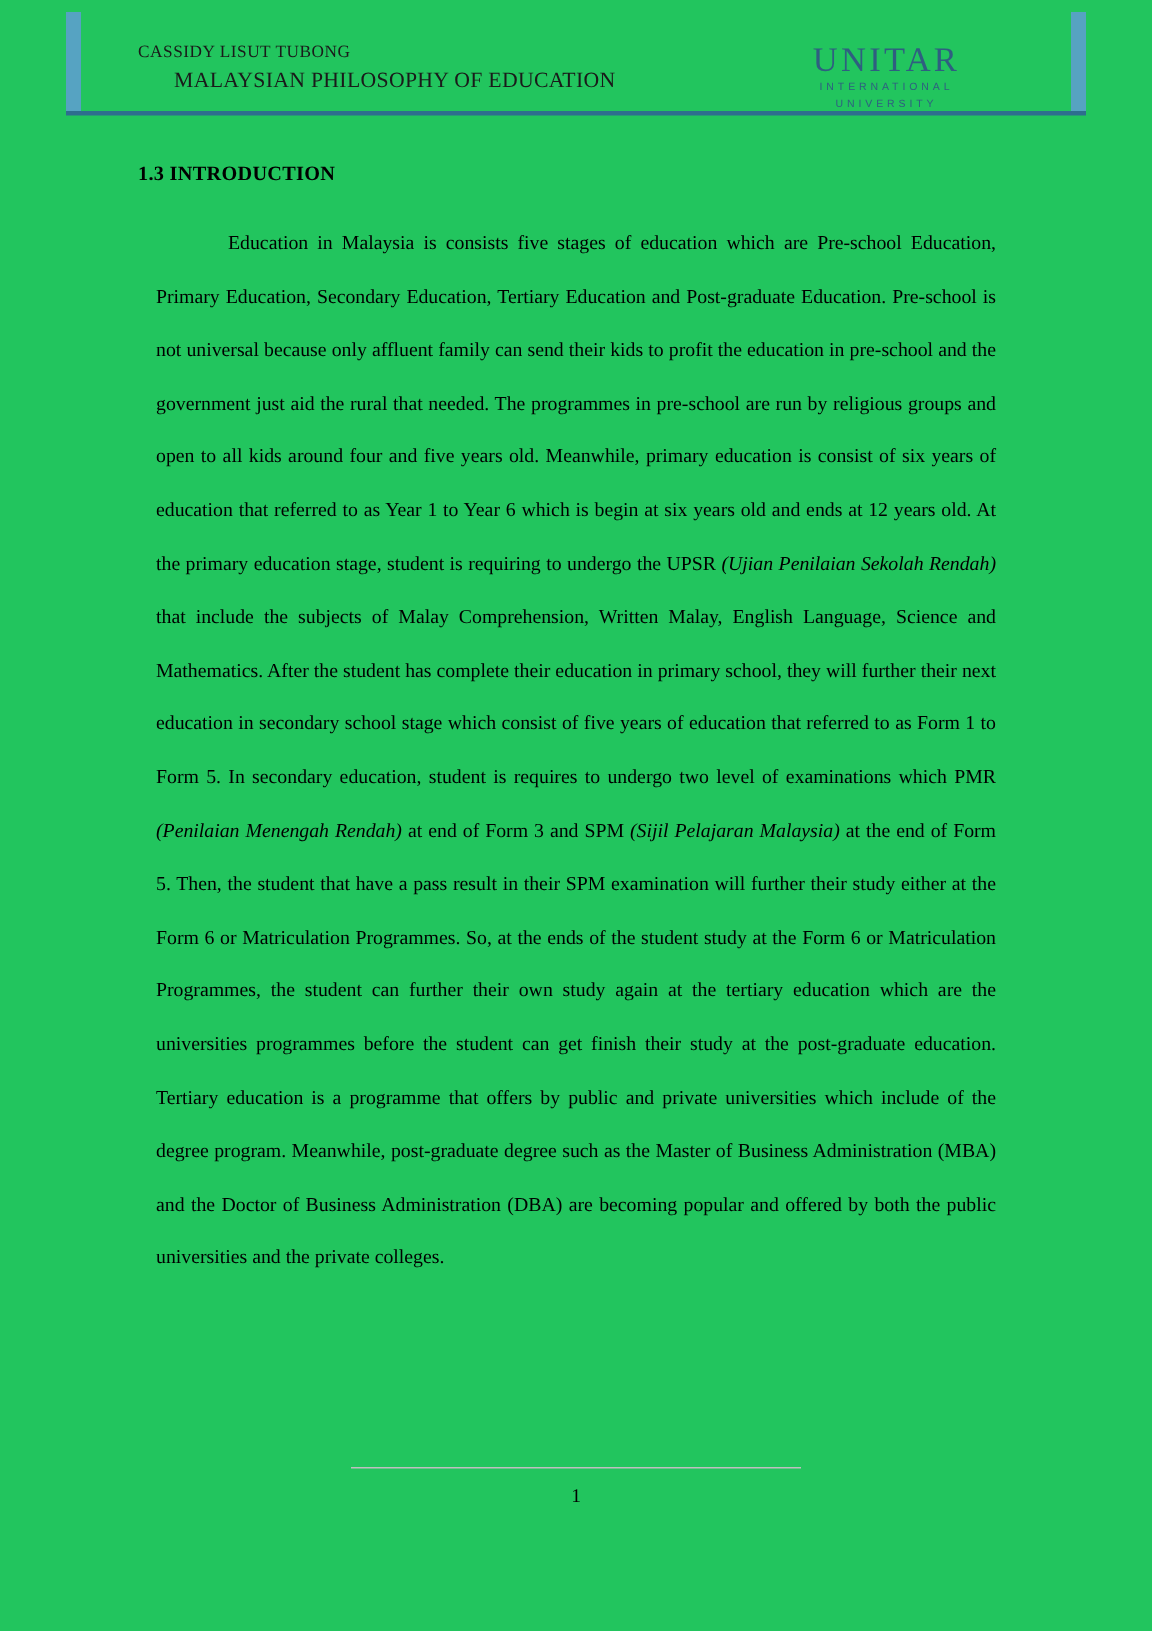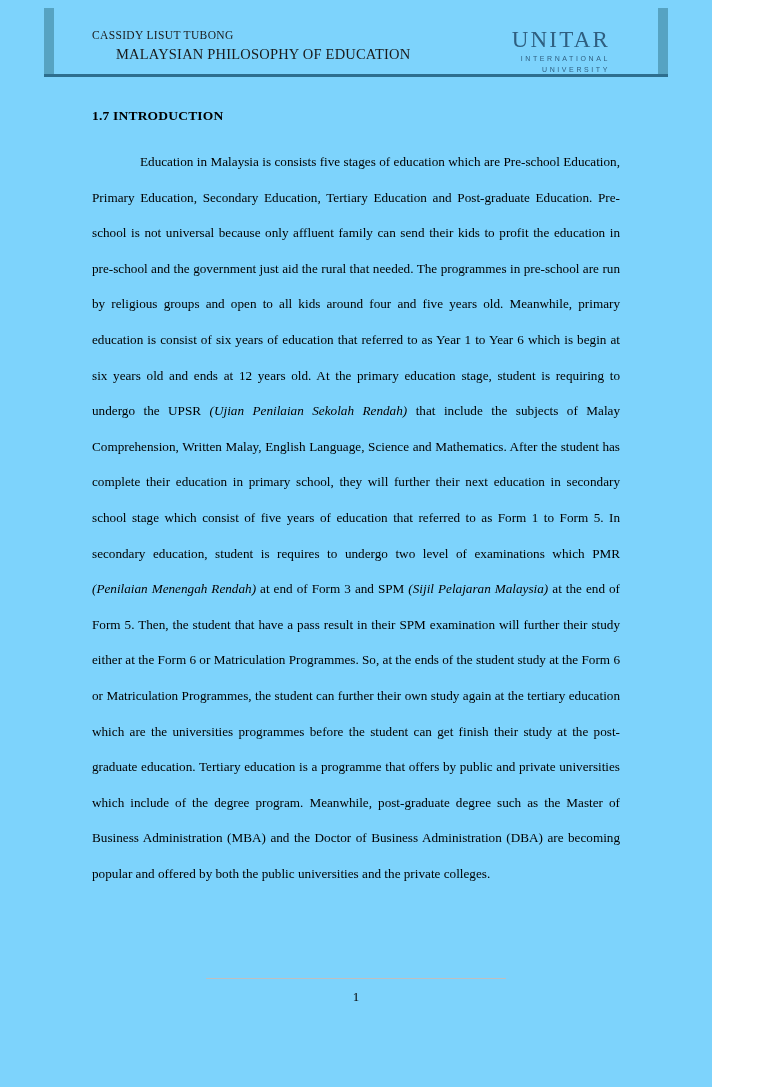--- a/index.html
+++ b/index.html
@@ -11,23 +11,23 @@
     width: 768px;
     height: 1087px;
     font-family: "Liberation Serif", serif;
     color: #000000;
     position: relative;
     overflow: hidden;
   }
 
   .page {
     position: relative;
-    width: 712px;
+    width: 768px;
     height: 1087px;
-    background: #7dd3fc;
+    background: #22c55e;
     box-sizing: border-box;
   }
 
   
   .header {
     position: relative;
     height: 78px;
     margin: 0 44px 0 44px;
   }
   .header-bar-left {
@@ -70,21 +70,21 @@
     letter-spacing: 0.2px;
     color: #1a1a1a;
     margin-top: 1px;
     margin-left: 24px;
   }
 
   .logo {
     position: absolute;
     right: 58px;
     top: 28px;
-    text-align: right;
+    text-align: center;
     width: 150px;
   }
   .logo-main {
     font-family: "Liberation Serif", serif;
     font-size: 23px;
     letter-spacing: 2.2px;
     color: #2f5f80;
     line-height: 1;
   }
   .logo-sub {
@@ -106,21 +106,21 @@
     font-size: 13.5px;
     font-weight: bold;
     letter-spacing: 0.2px;
     margin-bottom: 20px;
   }
   .body-par {
     font-size: 13.2px;
     text-align: justify;
     line-height: 35.6px;
     text-indent: 48px;
-    margin: 0;
+    margin: 12px;
   }
   .body-par .it {
     font-style: italic;
   }
 
   
   .footer {
     position: absolute;
     left: 0;
     right: 0;
@@ -155,21 +155,21 @@
     <div class="logo">
       <div class="logo-main">UNITAR</div>
       <div class="logo-sub">
         <span class="l1">INTERNATIONAL</span>
         <span class="l2">UNIVERSITY</span>
       </div>
     </div>
   </div>
 
   <div class="content">
-    <div class="section-heading">1.7 INTRODUCTION</div>
+    <div class="section-heading">1.3 INTRODUCTION</div>
     <p class="body-par" id="intro-paragraph"><span>Education in Malaysia is consists five stages of education which are Pre-school Education, Primary Education, Secondary Education, Tertiary Education and Post-graduate Education. Pre-school is not universal because only affluent family can send their kids to profit the education in pre-school and the government just aid the rural that needed. The programmes in pre-school are run by religious groups and open to all kids around four and five years old. Meanwhile, primary education is consist of six years of education that referred to as Year 1 to Year 6 which is begin at six years old and ends at 12 years old. At the primary education stage, student is requiring to undergo the UPSR </span><span class="it">(Ujian Penilaian Sekolah Rendah)</span><span> that include the subjects of Malay Comprehension, Written Malay,  English Language, Science and Mathematics. After the student has complete their education in primary school, they will further their next education in secondary school stage which consist of five years of education that referred to as Form 1 to Form 5.  In secondary education, student is requires to undergo two level of examinations which PMR </span><span class="it">(Penilaian Menengah Rendah)</span><span> at end of Form 3 and SPM </span><span class="it">(Sijil Pelajaran Malaysia)</span><span> at the end of Form 5. Then, the student that have a pass result in their SPM examination will further their study either at the Form 6 or Matriculation Programmes. So, at the ends of the student study at the Form 6 or Matriculation Programmes, the student can further their own study again at the tertiary education which are the universities programmes before the student can get finish their study at the post-graduate education.  Tertiary education is a programme that offers by public and private universities which include of the degree program. Meanwhile, post-graduate degree such as the Master of Business Administration (MBA) and the Doctor of Business Administration (DBA) are becoming popular and offered by both the public universities and the private colleges.</span></p>
   </div>
 
   <div class="footer">
     <div class="footer-rule"></div>
     <div class="page-number">1</div>
   </div>
 
 </div>
 

